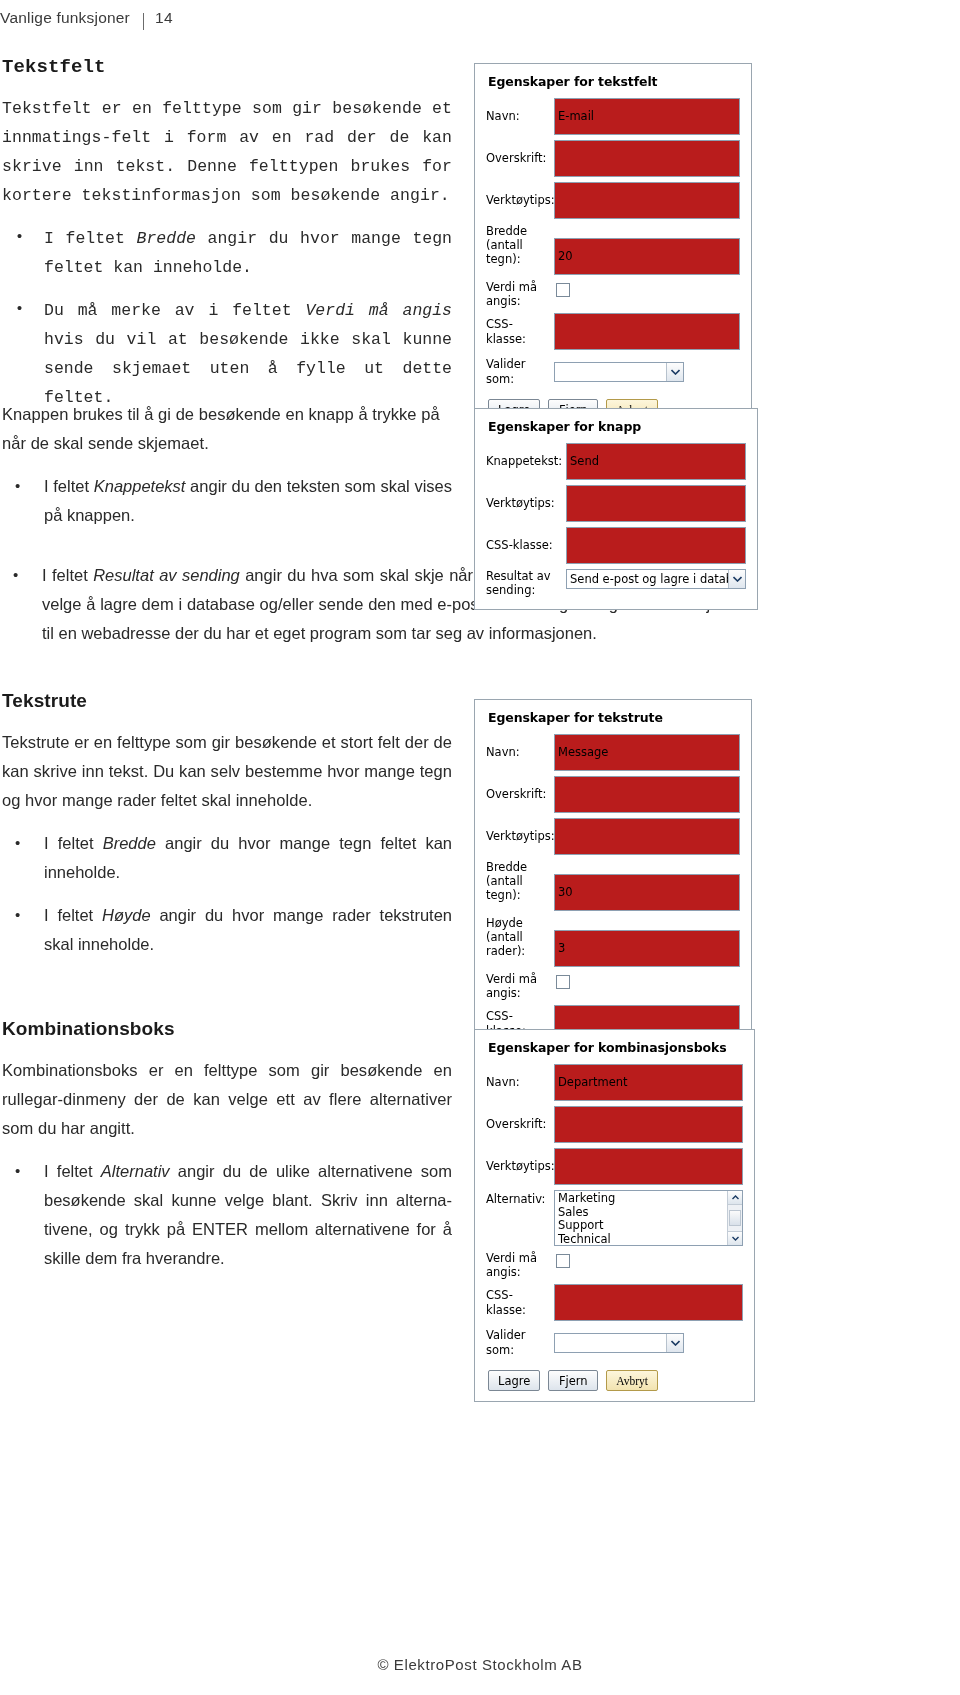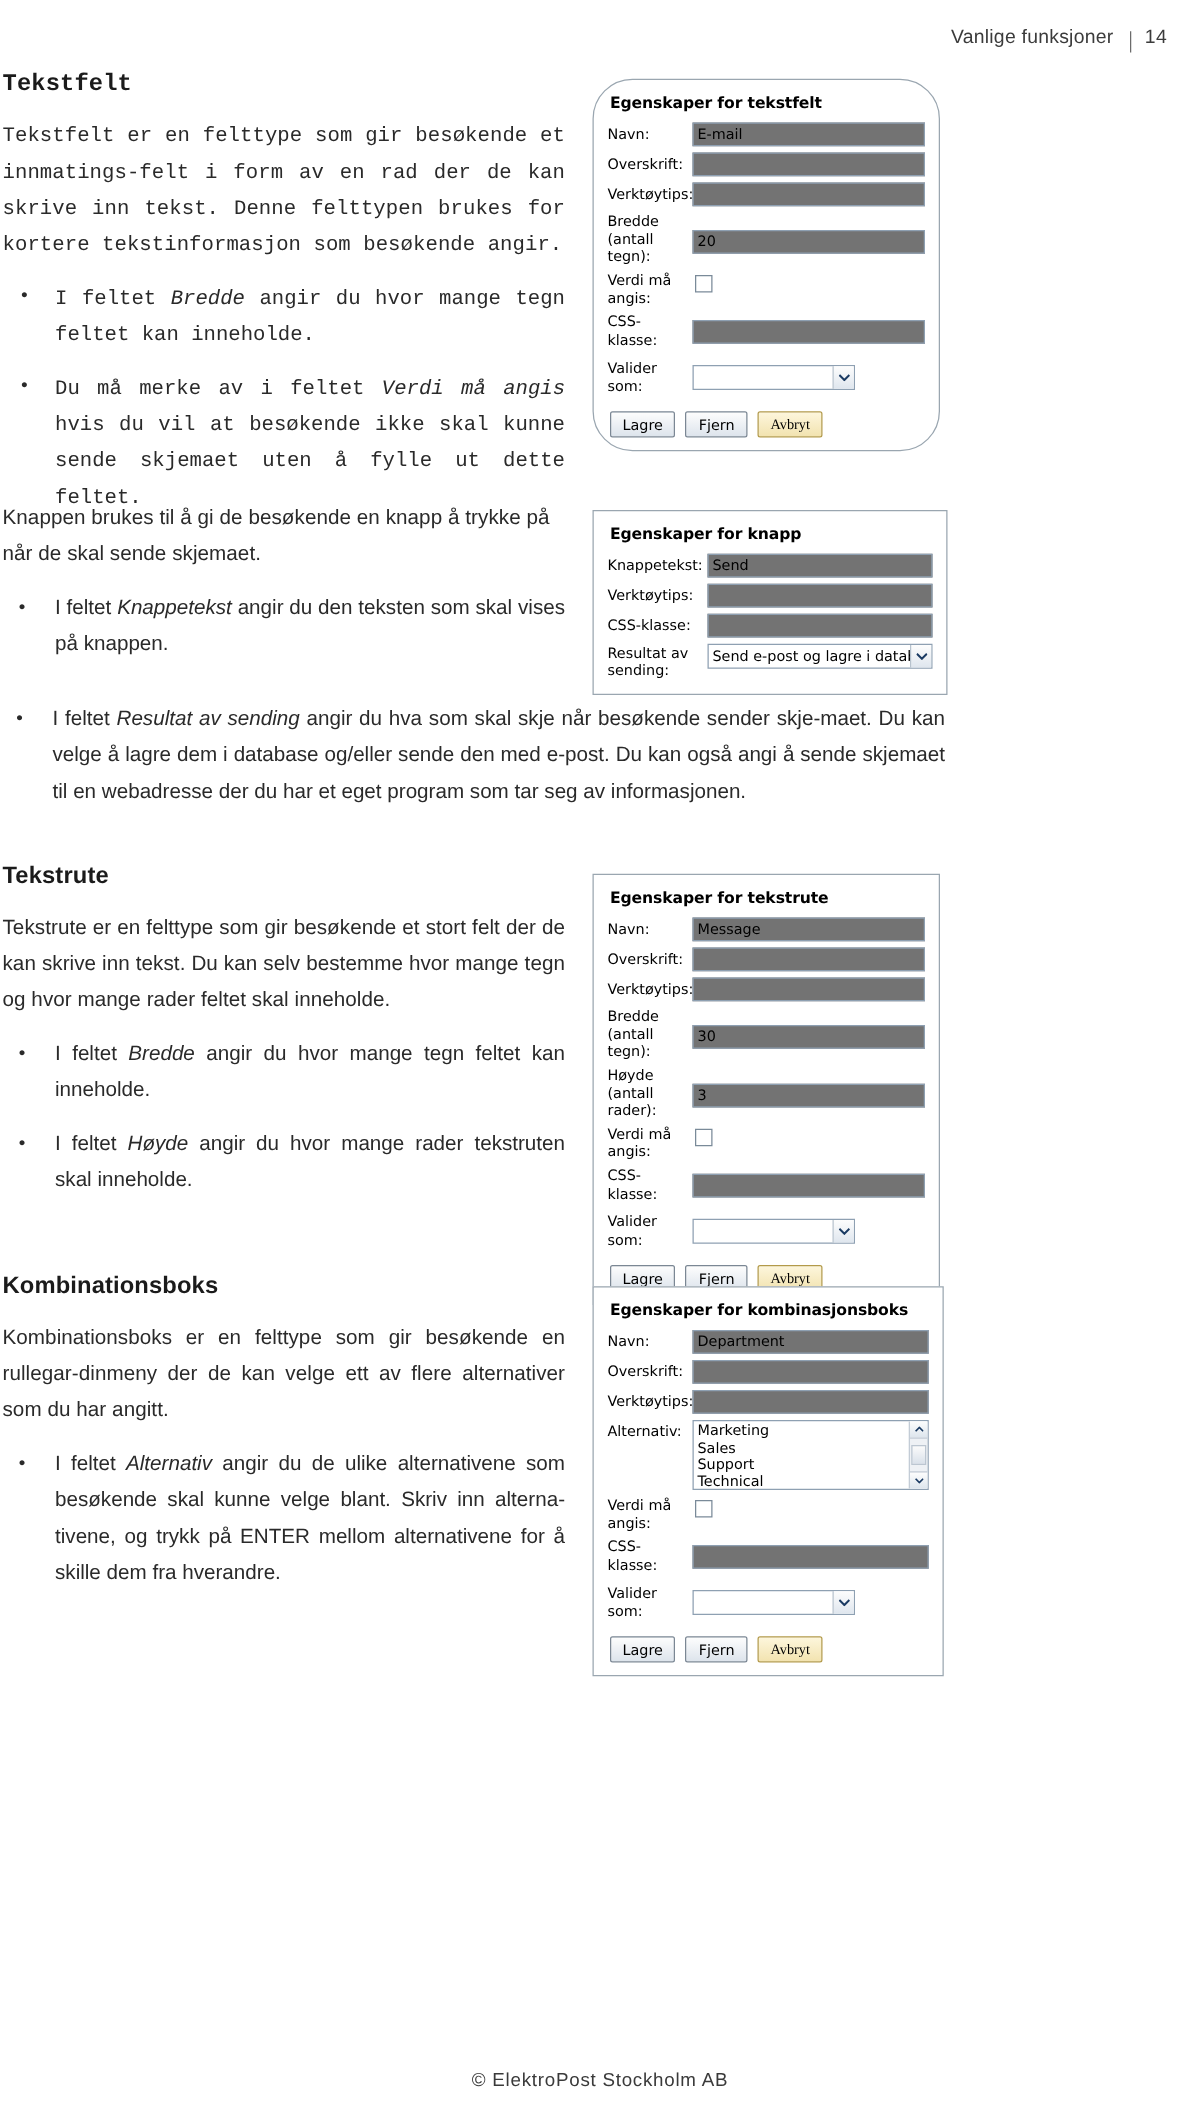--- a/index.html
+++ b/index.html
@@ -10,25 +10,25 @@
     background: #ffffff;
     font-family: "Liberation Sans", sans-serif;
     color: #231f20;
     position: relative;
     overflow: hidden;
   }
 
   
   .page-header {
     position: absolute;
-    top: 12px; left: 0; right: 0;
+    top: 0; left: 0; right: 0;
     height: 36px;
     display: flex;
     align-items: center;
-    justify-content: flex-end;
+    justify-content: flex-start;
     padding-right: 26px;
   }
   .header-title {
     font-size: 15.5px;
     letter-spacing: .2px;
     color: #3b3b3b;
   }
   .header-rule {
     display: inline-block;
     width: 1px;
@@ -117,23 +117,23 @@
   .lbl {
     flex: 0 0 auto;
     padding-right: 6px;
     font-size: 11.5px;
     line-height: 15px;
     color: #000;
   }
   .lbl.ml { line-height: 14px; }
   .fld {
     flex: 1 1 auto;
-    height: 19px;
+    height: 37px;
     border: 1px solid #8ea0b2;
-    background: #737373;
+    background: #b91c1c;
     font-family: "DejaVu Sans", sans-serif;
     font-size: 11.5px;
     color: #000;
     padding: 0 3px;
     display: flex;
     align-items: center;
     line-height: 19px;
     min-width: 0;
   }
 
@@ -263,21 +263,21 @@
   <div class="textcol">
     <h2 class="sec-title">Tekstfelt</h2>
     <p class="body">Tekstfelt er en felttype som gir besøkende et innmatings-felt i form av en rad der de kan skrive inn tekst. Denne felttypen brukes for kortere tekstinformasjon som besøkende angir.</p>
     <ul class="bullets">
       <li><span>I feltet </span><em>Bredde</em><span> angir du hvor mange tegn feltet kan inneholde.</span></li>
       <li><span>Du må merke av i feltet </span><em>Verdi må angis</em><span> hvis du vil at besøkende ikke skal kunne sende skjemaet uten å fylle ut dette feltet.</span></li>
     </ul>
   </div>
 </div>
 
-<div class="abs dialog" style="top:63px; left:474px; width:278px;border-radius:32px;">
+<div class="abs dialog" style="top:63px; left:474px; width:278px;">
   <div class="dlg-title">Egenskaper for tekstfelt</div>
 
   <div class="row">
     <div class="lbl" style="width:68px">Navn:</div>
     <div class="fld">E-mail</div>
   </div>
 
   <div class="row">
     <div class="lbl" style="width:68px">Overskrift:</div>
     <div class="fld"></div>

